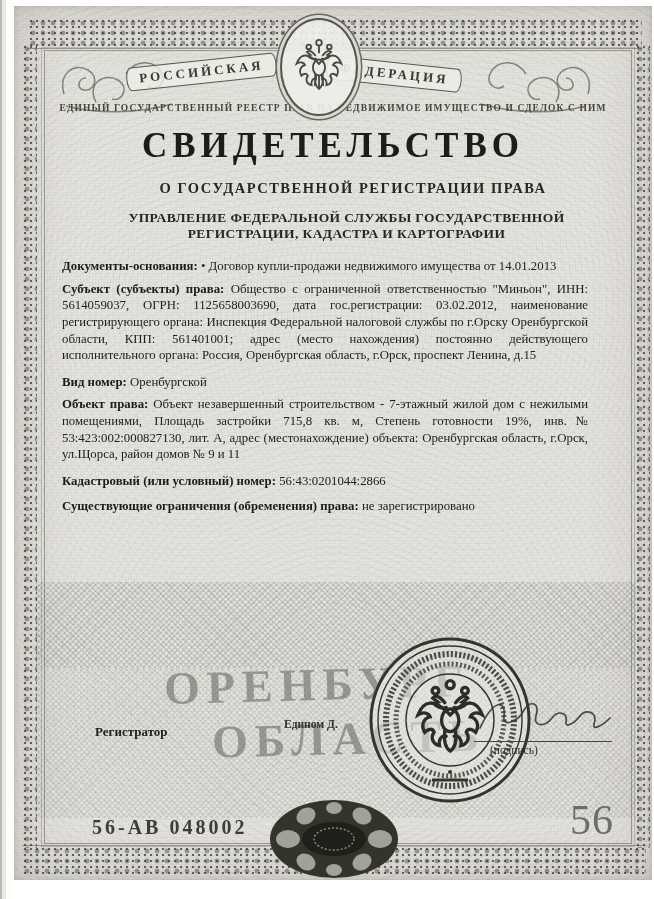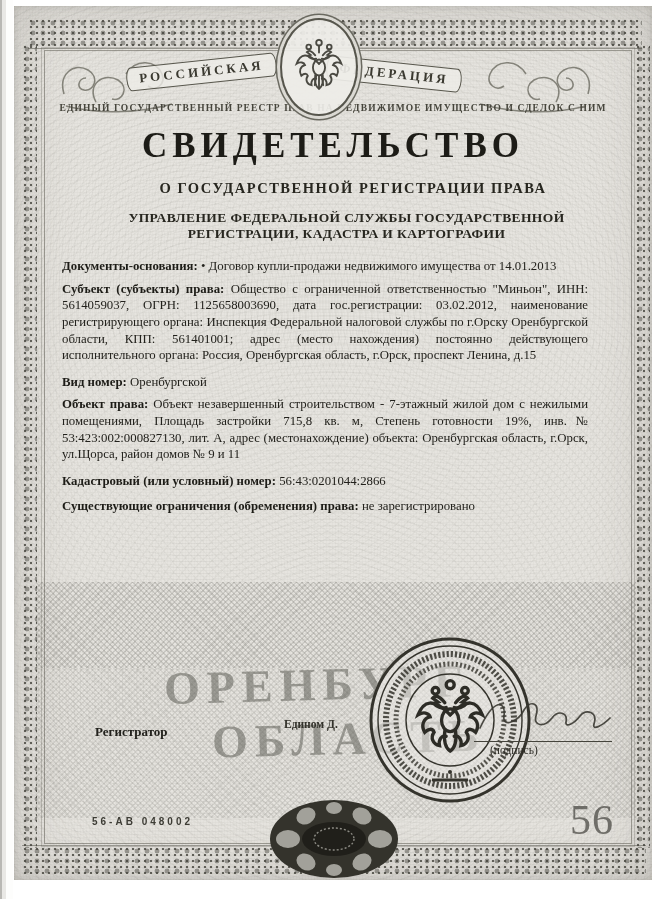--- a/index.html
+++ b/index.html
@@ -71,22 +71,22 @@
     color:rgba(97,96,90,.55);transform:rotate(-1.5deg);white-space:nowrap;}
   .wm1{left:150px;top:652px;}
   .wm2{left:198px;top:706px;}
   .registrar{position:absolute;left:81px;top:718px;z-index:5;font-weight:bold;font-size:13px;}
   .reg-name{position:absolute;left:270px;top:712px;z-index:5;font-weight:bold;font-size:11.5px;color:#33322b;}
   .stamp{position:absolute;left:352px;top:628px;z-index:6;}
   .signature{position:absolute;left:460px;top:680px;z-index:7;}
   .sig-line{position:absolute;left:460px;top:735px;width:138px;border-top:1.2px solid #45443c;z-index:7;}
   .sig-caption{position:absolute;left:476px;top:738px;z-index:7;font-size:11.5px;color:#2c2b25;}
   
-  .serial{position:absolute;left:78px;top:810px;z-index:6;font-family:Liberation Sans, sans-serif;
-    font-weight:bold;font-size:10px;letter-spacing:3px;color:#3d3c35;}
+  .serial{position:absolute;left:78px;top:810px;z-index:6;font-family:Liberation Serif, serif;
+    font-weight:bold;font-size:20px;letter-spacing:3px;color:#3d3c35;}
   .rosette{position:absolute;left:252px;top:790px;z-index:8;}
   .region{position:absolute;left:556px;top:790px;z-index:6;font-size:42px;font-weight:normal;
     color:rgba(84,83,77,.8);letter-spacing:1px;}
 </style>
 </head>
 <body>
 
 <div class="scan-streak"></div>
 
 <div class="doc">

